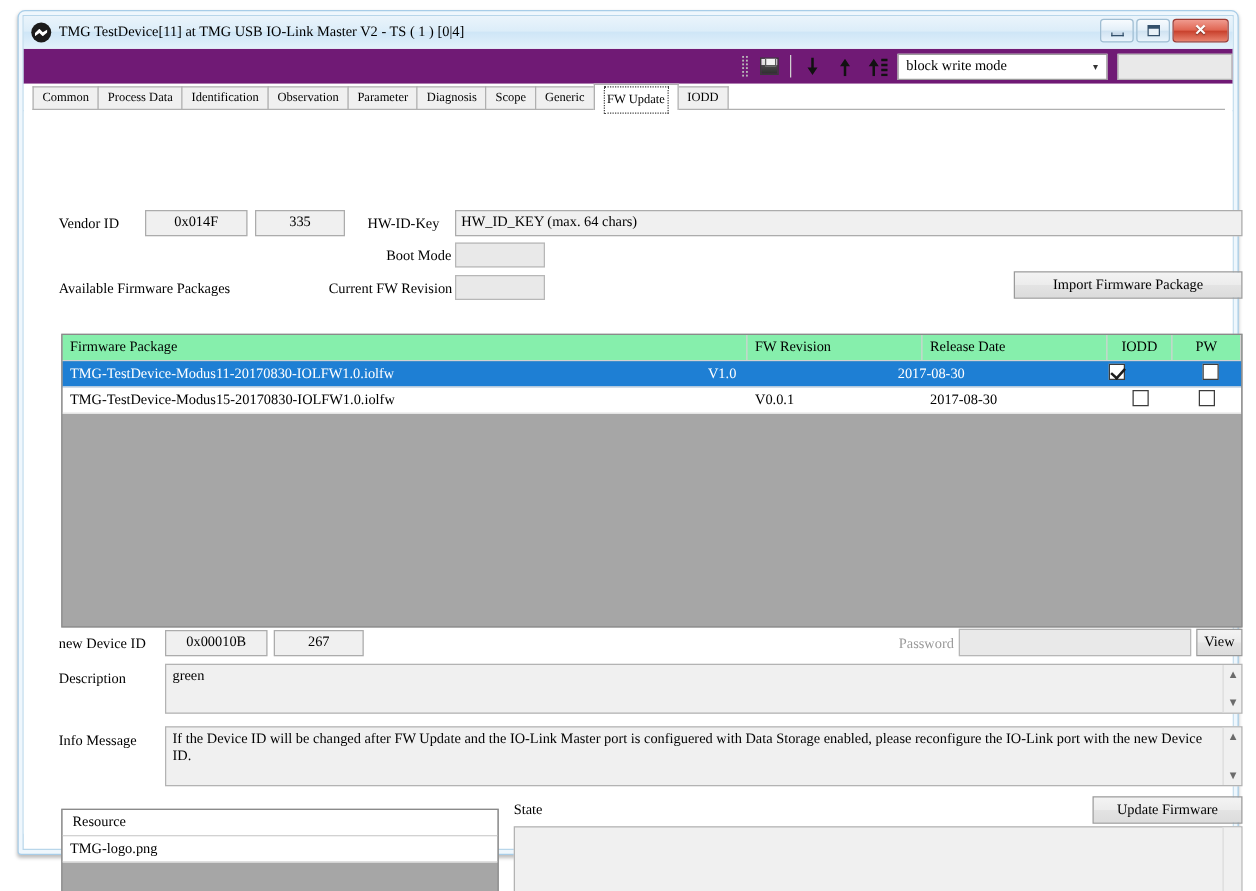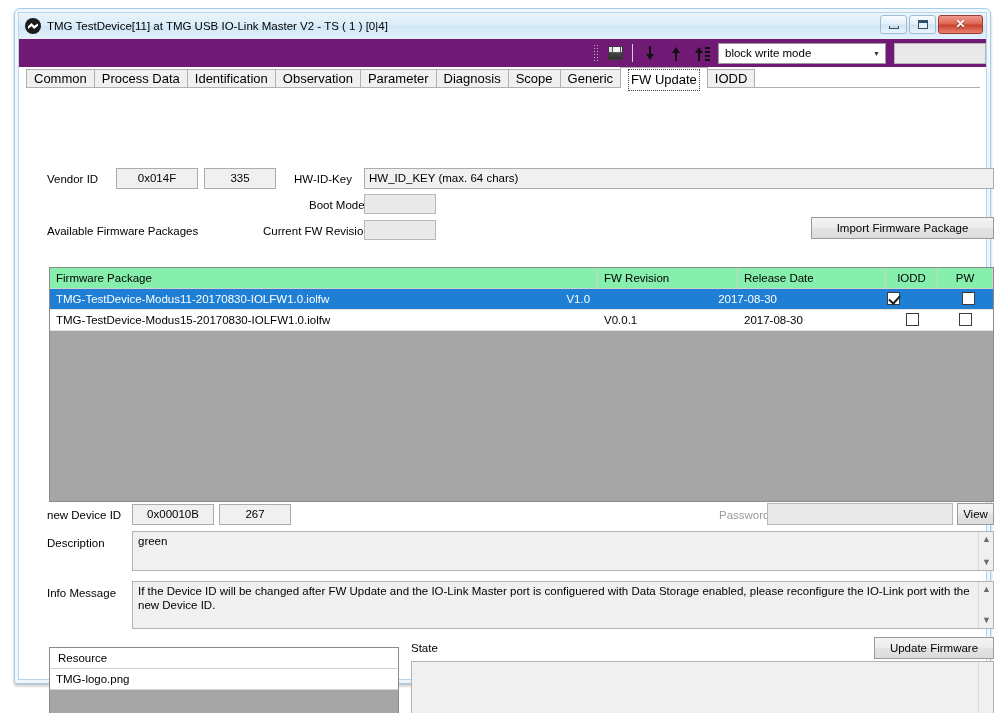--- a/index.html
+++ b/index.html
@@ -14,20 +14,21 @@
   
   .window {
     position: absolute;
     left: 14px; top: 8px;
     width: 977px; height: 676px;
     background: #eff7fd;
     border: 1px solid #a8cde8;
     border-radius: 6px 6px 3px 3px;
     box-shadow: 0 2px 3px rgba(0,0,0,0.25);
     padding: 3px;
+    font-family: Liberation Serif, serif;
   }
   .window-inner {
     width: 100%; height: 100%;
     background: #ffffff;
     border: 1px solid #b8d6ea;
   }
 
   
   .titlebar {
     position: relative;
@@ -167,21 +168,21 @@
   .tabstrip {
     display: flex;
     align-items: flex-end;
     padding-left: 7px;
     height: 21px;
     background: #ffffff;
   }
   .tab {
     height: 19px;
     padding: 0 7px;
-    font-size: 13px;
+    font-size: 10px;
     color: #000;
     line-height: 18px;
     border: 1px solid #b0b0b0;
     border-bottom: none;
     background: #f0f0f0;
     margin-right: -1px;
     white-space: nowrap;
     text-align: right;
   }
   .tab.selected {

